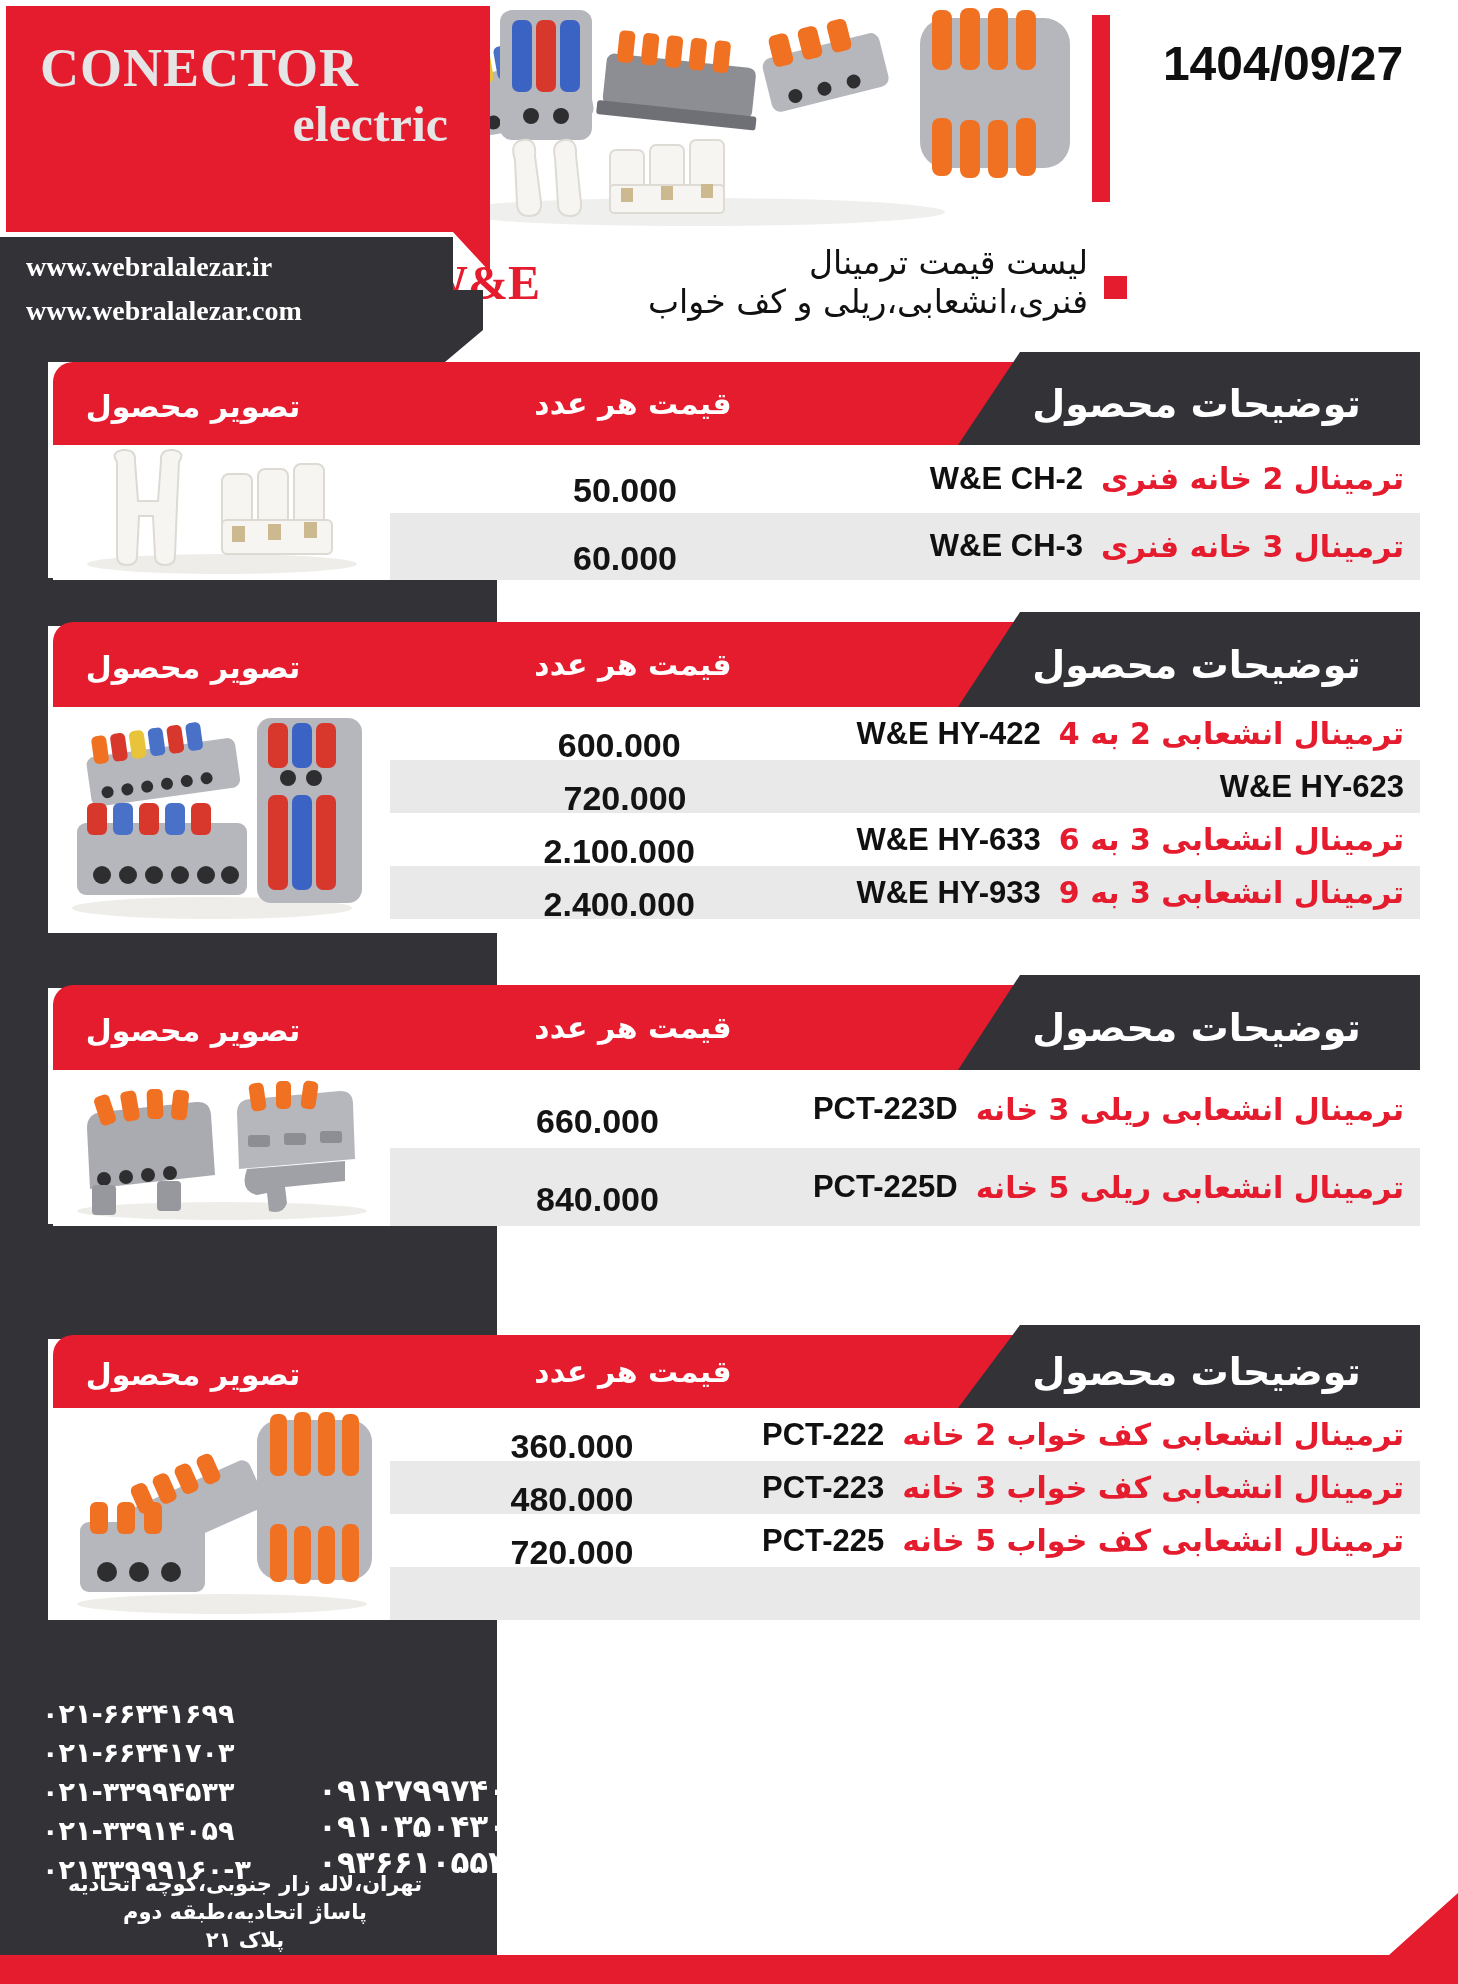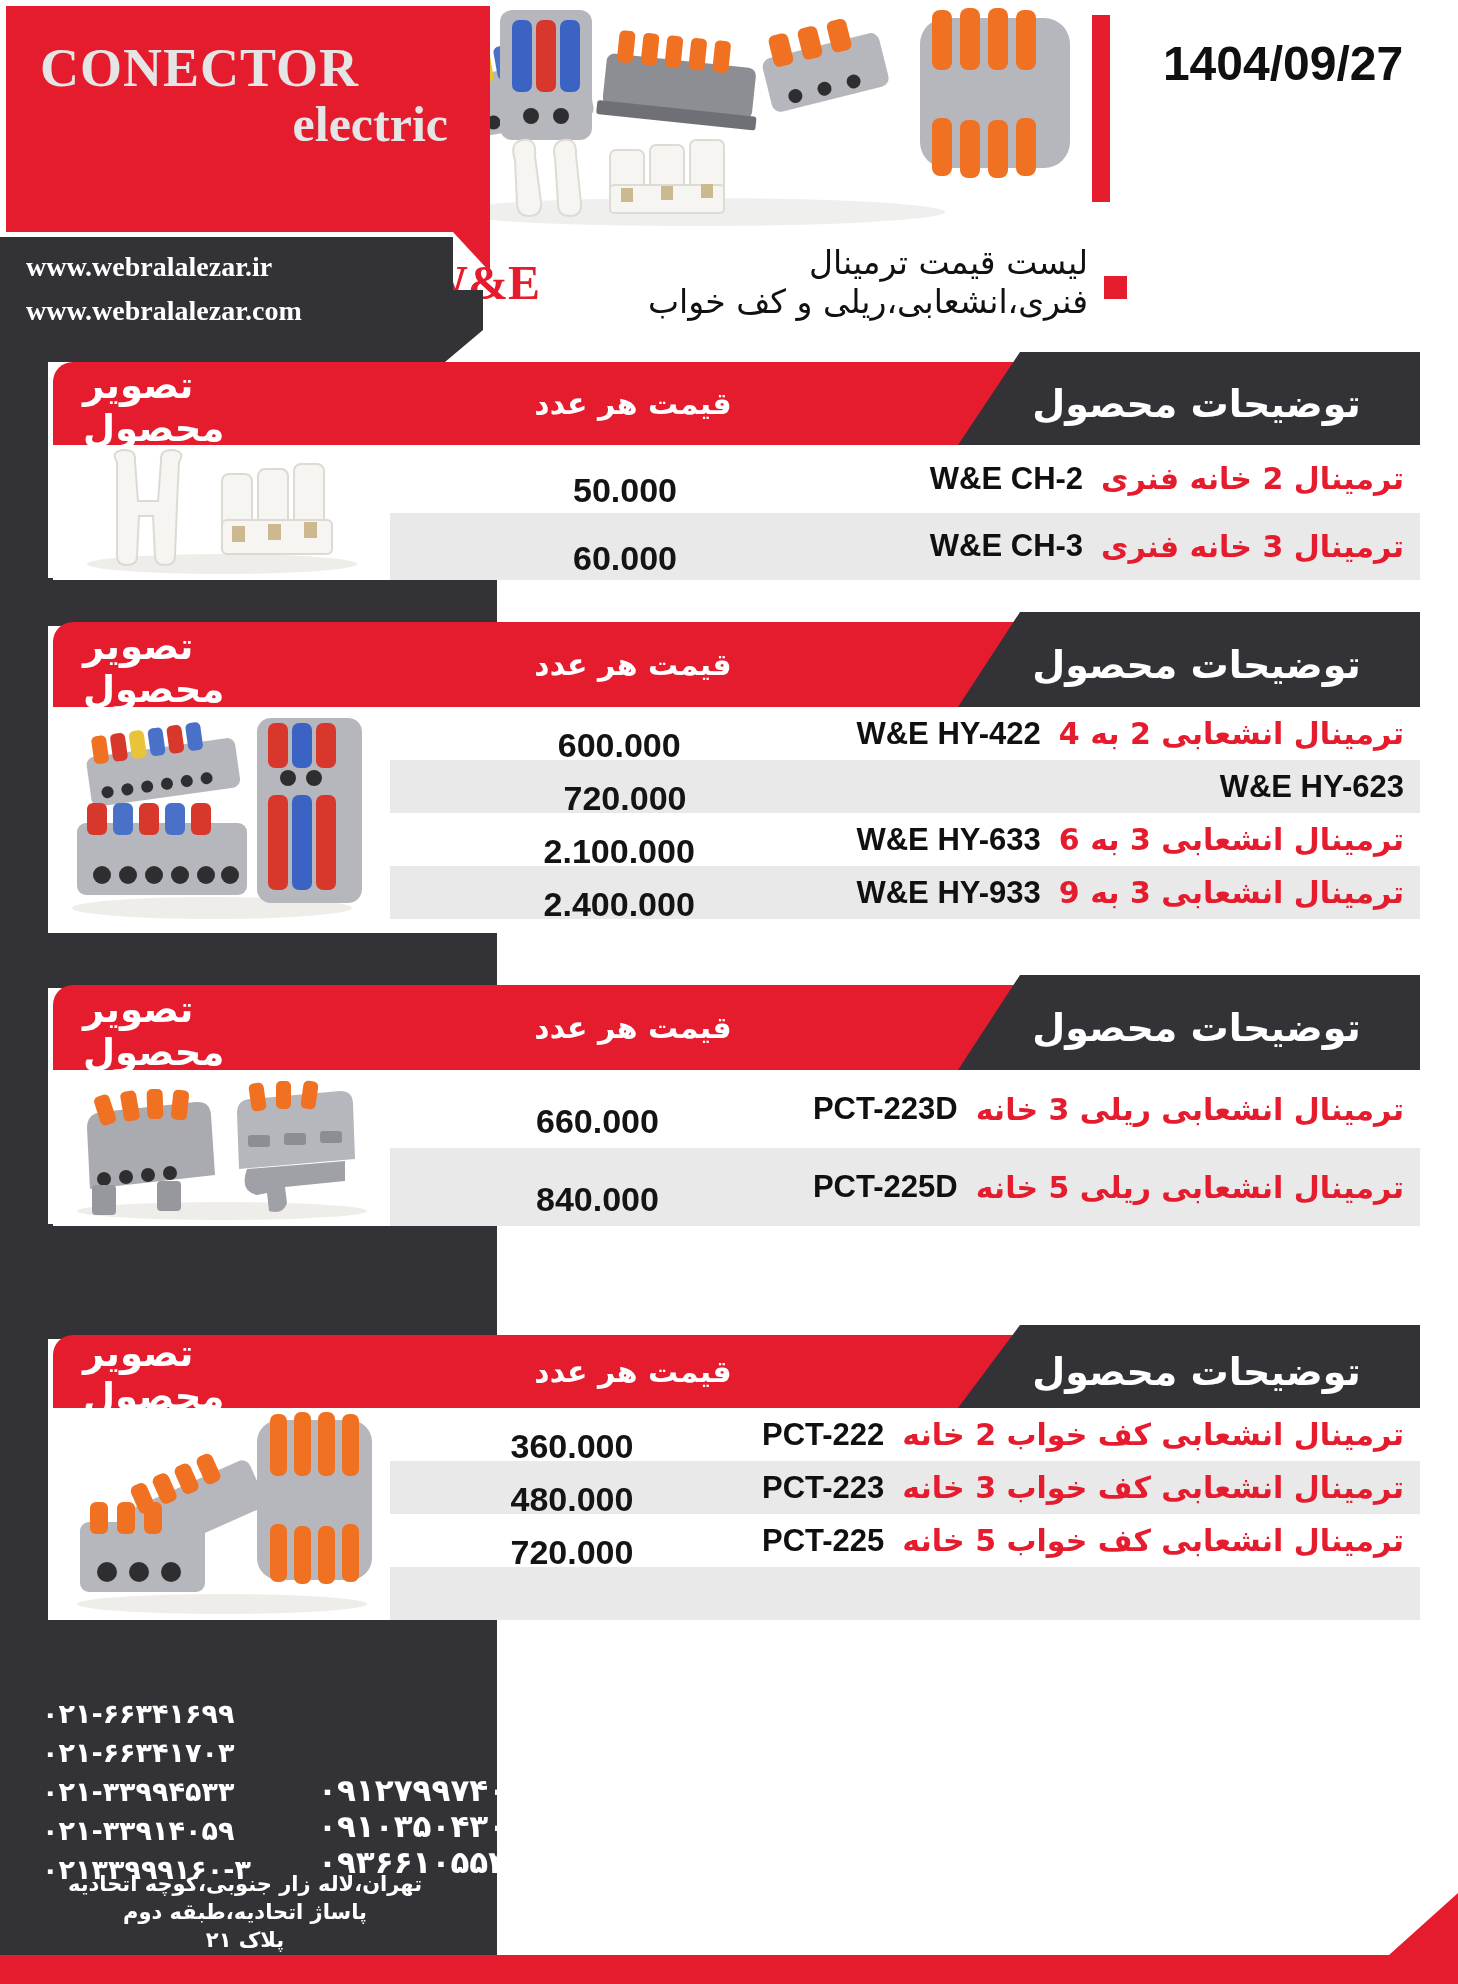--- a/index.html
+++ b/index.html
@@ -47,21 +47,21 @@
   
   .table{position:absolute;left:53px;width:1367px;z-index:2;}
   .t1{top:362px;} .t2{top:622px;} .t3{top:985px;} .t4{top:1335px;}
   .thead{position:relative;}
   .t1 .thead{height:83px;} .t2 .thead{height:85px;} .t3 .thead{height:85px;} .t4 .thead{height:73px;}
   .band-red{position:absolute;inset:0;background:#e51b2e;border-top-left-radius:20px;}
   .band-dark{position:absolute;left:0;top:-10px;right:0;height:calc(100% + 10px);background:#323237;
     clip-path:polygon(967px 0,100% 0,100% 100%,905px 100%);}
   .h-label{position:absolute;top:0;bottom:0;display:flex;align-items:center;justify-content:center;
     color:#fff;font-weight:bold;}
-  .h-img{left:30px;width:220px;font-size:37px;margin-top:6px;}
+  .h-img{left:30px;width:220px;font-size:30px;margin-top:6px;}
   .h-price{left:380px;width:400px;font-size:30px;}
   .h-desc{left:920px;right:0;font-size:38px;}
   .tbody{position:relative;background:#ffffff;}
   .img-area{position:absolute;left:0;top:0;width:337px;height:100%;background:#ffffff;
     display:flex;align-items:center;justify-content:center;overflow:hidden;}
   .rows{margin-left:337px;}
   .row{display:flex;align-items:center;}
   .row:nth-child(even){background:#e9e9e9;}
   .t1 .row{height:67.5px;} .t2 .row{height:53px;align-items:center;} .t3 .row{height:78px;} .t4 .row{height:53px;}
   .price-cell{width:470px;text-align:center;font-family:"Liberation Sans",sans-serif;

